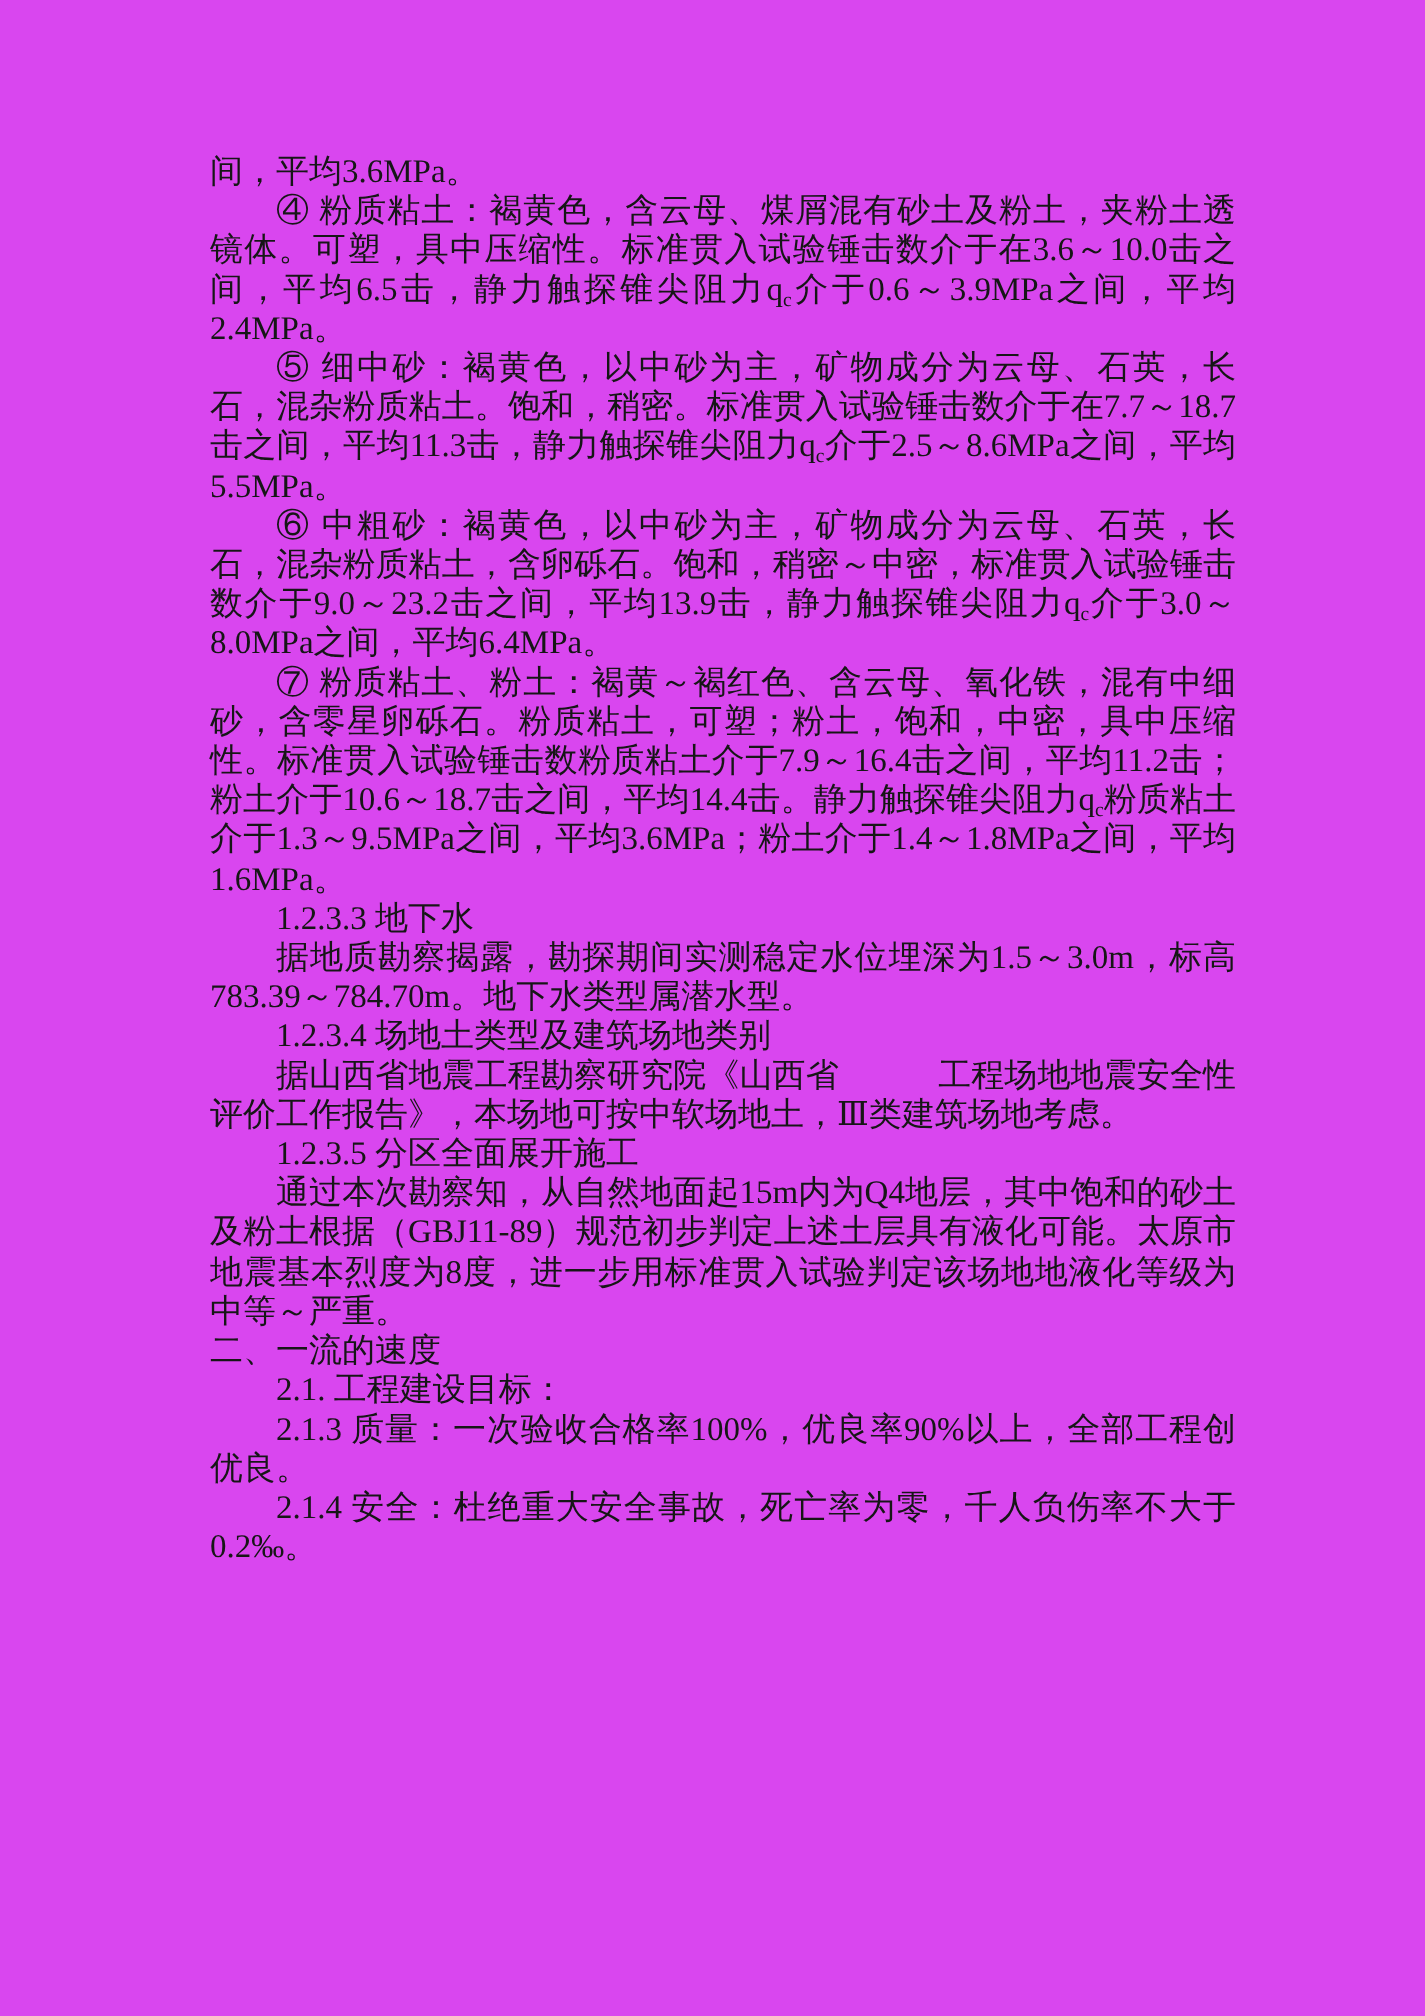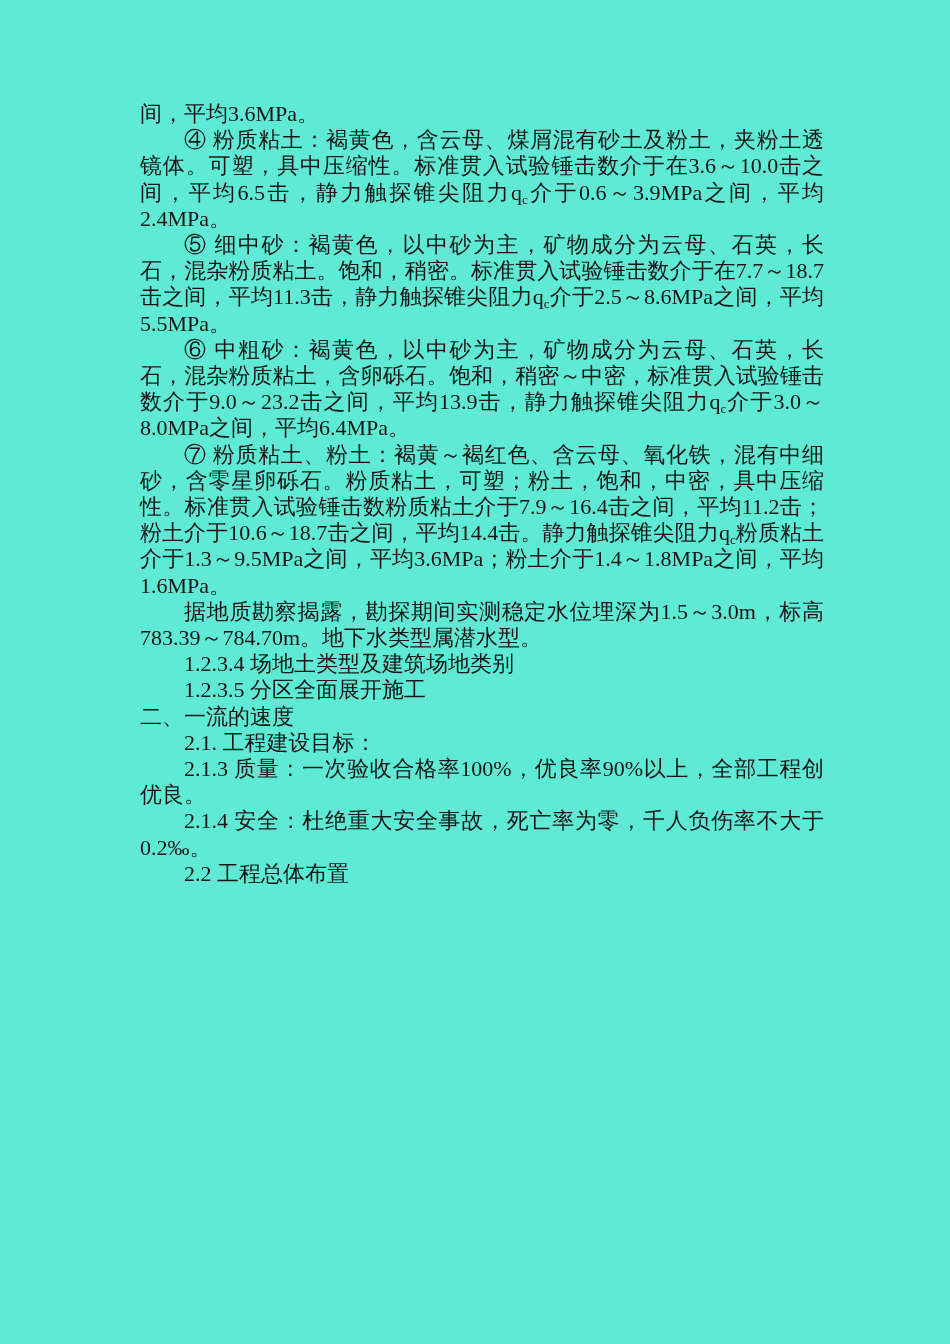--- a/index.html
+++ b/index.html
@@ -4,21 +4,21 @@
 <style>
   html, body {
     margin: 0;
     padding: 0;
     background: #ffffff;
   }
   .page {
     position: relative;
     width: 950px;
     height: 1344px;
-    background: #5eead4;
+    background: #d946ef;
     overflow: hidden;
     font-family: "Liberation Serif", "DejaVu Serif", serif;
   }
   .doc-body {
     position: absolute;
     left: 140px;
     top: 101px;
     width: 684px;
     font-size: 22px;
     line-height: 26.2px;
@@ -42,22 +42,24 @@
 </head>
 <body>
 
 <div class="page">
   <div class="doc-body">
       <p class="para"><span>间，平均3.6MPa。</span></p>
       <p class="para indent"><span>④ 粉质粘土：褐黄色，含云母、煤屑混有砂土及粉土，夹粉土透镜体。可塑，具中压缩性。标准贯入试验锤击数介于在3.6～10.0击之间，平均6.5击，静力触探锥尖阻力q</span><sub>c</sub><span>介于0.6～3.9MPa之间，平均2.4MPa。</span></p>
       <p class="para indent"><span>⑤ 细中砂：褐黄色，以中砂为主，矿物成分为云母、石英，长石，混杂粉质粘土。饱和，稍密。标准贯入试验锤击数介于在7.7～18.7击之间，平均11.3击，静力触探锥尖阻力q</span><sub>c</sub><span>介于2.5～8.6MPa之间，平均5.5MPa。</span></p>
       <p class="para indent"><span>⑥ 中粗砂：褐黄色，以中砂为主，矿物成分为云母、石英，长石，混杂粉质粘土，含卵砾石。饱和，稍密～中密，标准贯入试验锤击数介于9.0～23.2击之间，平均13.9击，静力触探锥尖阻力q</span><sub>c</sub><span>介于3.0～8.0MPa之间，平均6.4MPa。</span></p>
       <p class="para indent"><span>⑦ 粉质粘土、粉土：褐黄～褐红色、含云母、氧化铁，混有中细砂，含零星卵砾石。粉质粘土，可塑；粉土，饱和，中密，具中压缩性。标准贯入试验锤击数粉质粘土介于7.9～16.4击之间，平均11.2击；粉土介于10.6～18.7击之间，平均14.4击。静力触探锥尖阻力q</span><sub>c</sub><span>粉质粘土介于1.3～9.5MPa之间，平均3.6MPa；粉土介于1.4～1.8MPa之间，平均1.6MPa。</span></p>
+      <p class="para indent"><span>1.2.3.3 地下水</span></p>
       <p class="para indent"><span>据地质勘察揭露，勘探期间实测稳定水位埋深为1.5～3.0m，标高783.39～784.70m。地下水类型属潜水型。</span></p>
       <p class="para indent"><span>1.2.3.4 场地土类型及建筑场地类别</span></p>
+      <p class="para indent"><span>据山西省地震工程勘察研究院《山西省　　　工程场地地震安全性评价工作报告》，本场地可按中软场地土，Ⅲ类建筑场地考虑。</span></p>
       <p class="para indent"><span>1.2.3.5 分区全面展开施工</span></p>
+      <p class="para indent"><span>通过本次勘察知，从自然地面起15m内为Q4地层，其中饱和的砂土及粉土根据（GBJ11-89）规范初步判定上述土层具有液化可能。太原市地震基本烈度为8度，进一步用标准贯入试验判定该场地地液化等级为中等～严重。</span></p>
       <p class="para"><span>二、一流的速度</span></p>
       <p class="para indent"><span>2.1. 工程建设目标：</span></p>
       <p class="para indent"><span>2.1.3 质量：一次验收合格率100%，优良率90%以上，全部工程创优良。</span></p>
       <p class="para indent"><span>2.1.4 安全：杜绝重大安全事故，死亡率为零，千人负伤率不大于0.2‰。</span></p>
-      <p class="para indent"><span>2.2 工程总体布置</span></p>
     </div>
 </div>
 
 </body></html>

